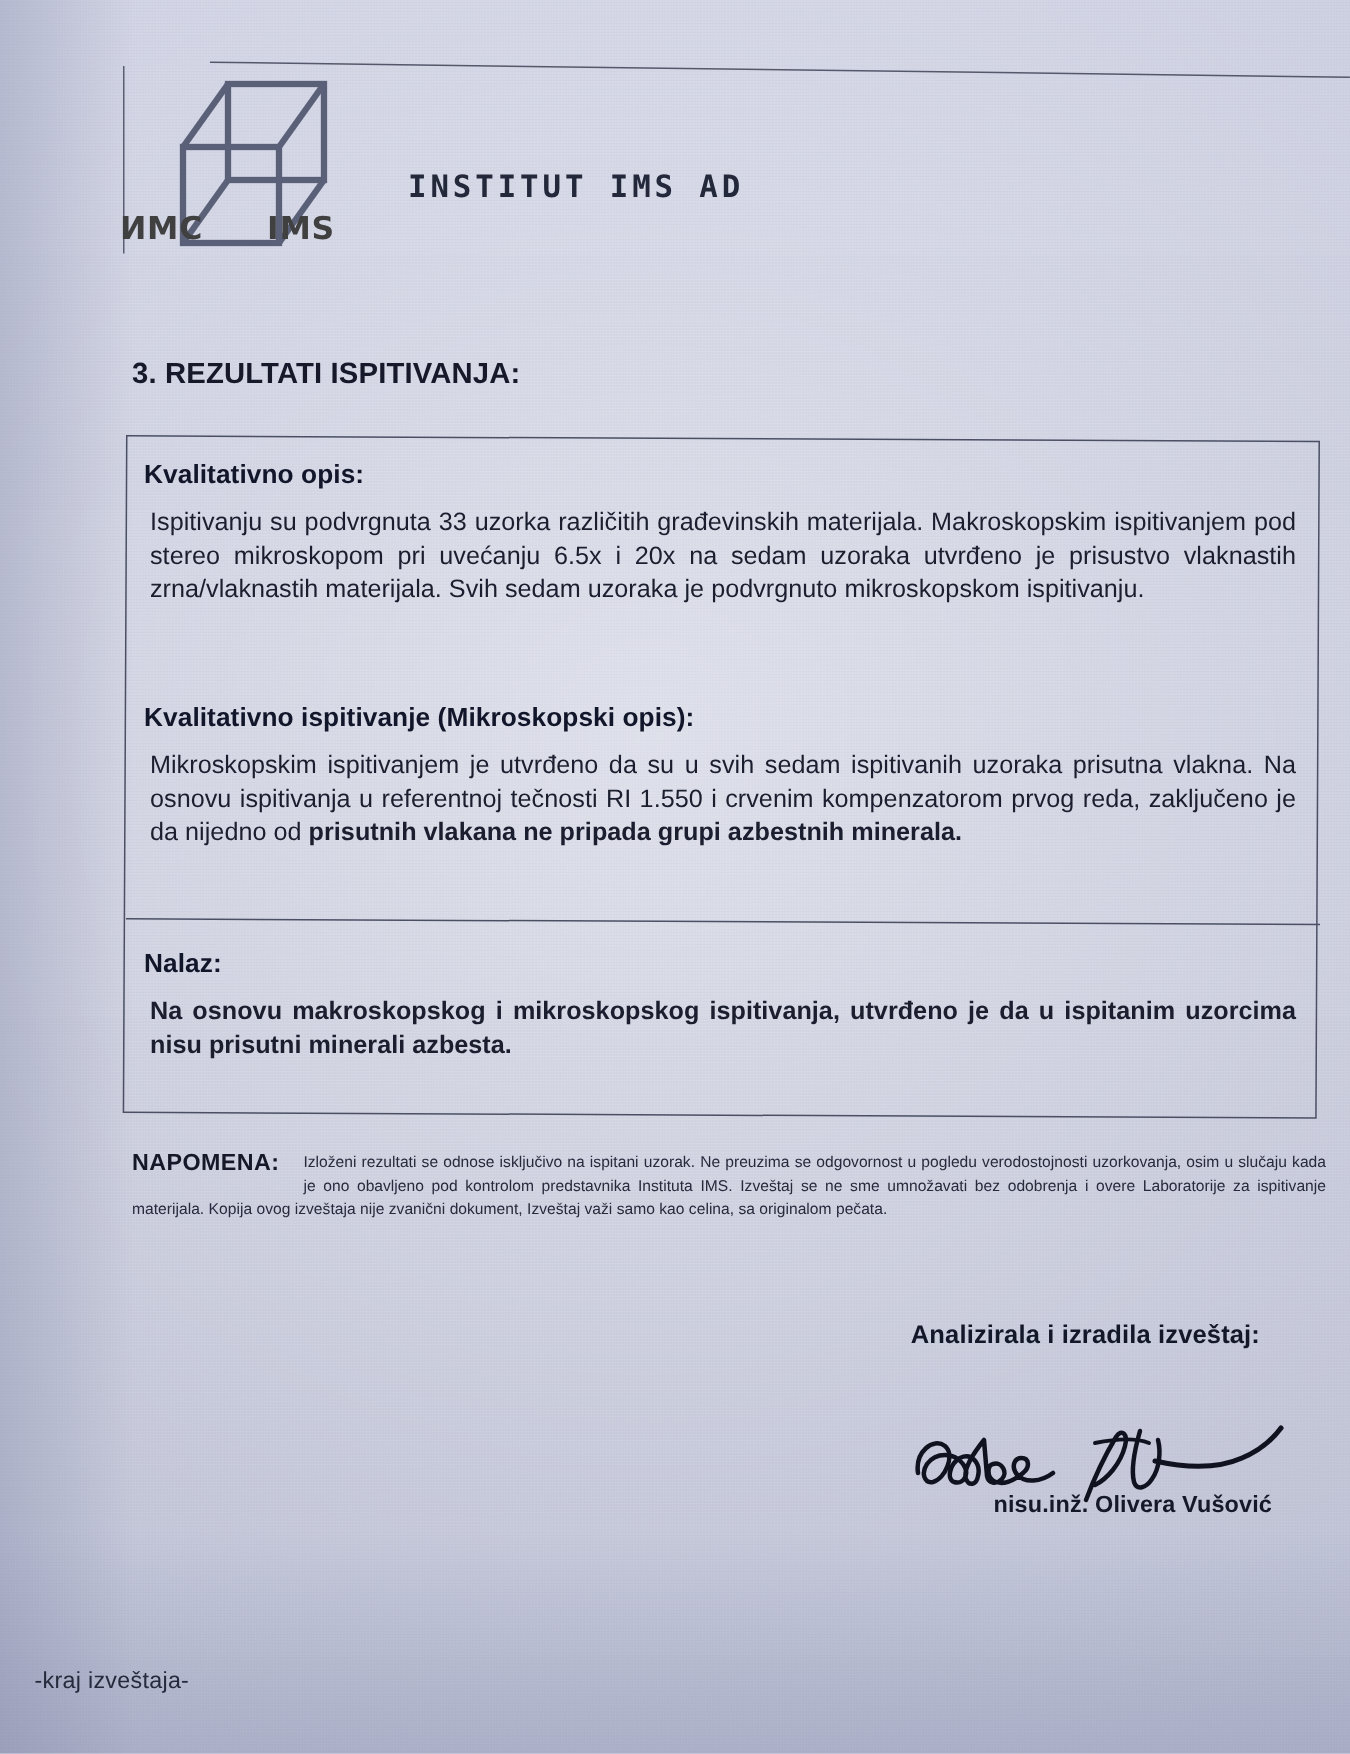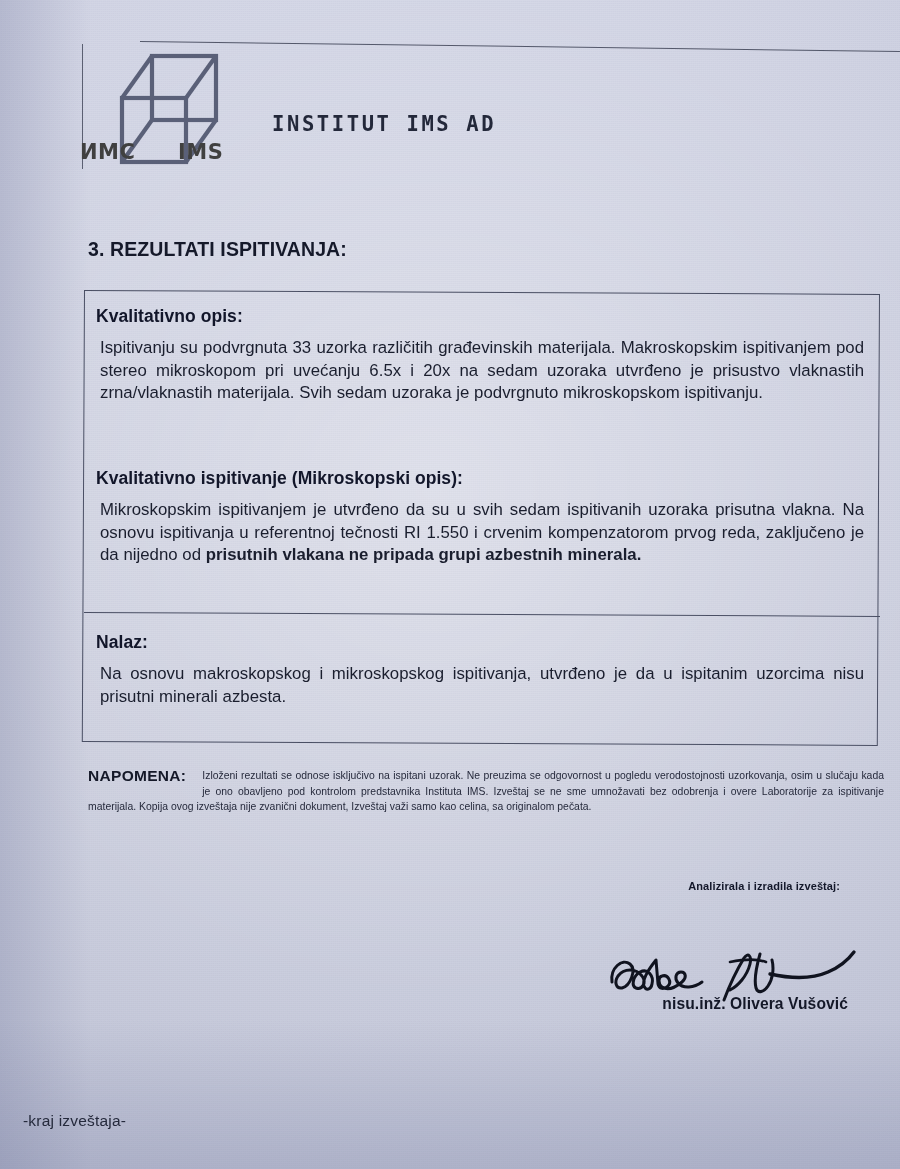--- a/index.html
+++ b/index.html
@@ -132,21 +132,21 @@
     letter-spacing: .05px;
   }
   .body-par {
     font-size: 16.8px;
     line-height: 22.5px;
     color: #1a1e2e;
     text-align: justify;
     margin: 4px;
     letter-spacing: .02px;
   }
-  .body-par.bold { font-weight: 400; }
+  .body-par.bold { font-weight: 700; }
   .body-par b { font-weight: 700; }
 
   .blk-macro { position: absolute; left: 96px; top: 306px; width: 772px; }
   .blk-qual  { position: absolute; left: 96px; top: 468px; width: 772px; }
   .blk-nalaz { position: absolute; left: 96px; top: 632px; width: 772px; }
 
   
   .note {
     position: absolute;
     left: 88px; top: 768px; width: 796px;
@@ -165,21 +165,21 @@
     line-height: 15.6px;
     color: #262a3c;
     text-align: justify;
     letter-spacing: .02px;
   }
 
   
   .sign-label {
     position: absolute;
     right: 60px; top: 880px;
-    font-size: 11px;
+    font-size: 17px;
     font-weight: 700;
     color: #13172a;
     letter-spacing: .1px;
   }
   .signature {
     position: absolute;
     left: 604px; top: 938px;
     width: 260px; height: 70px;
   }
   .sign-name {

